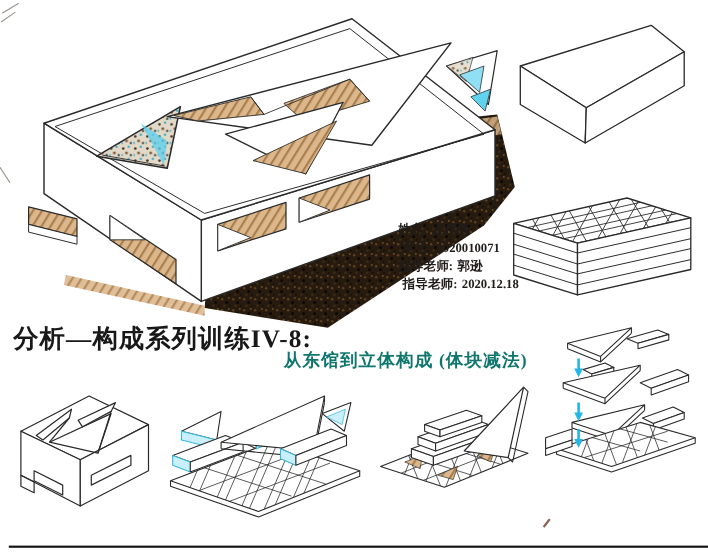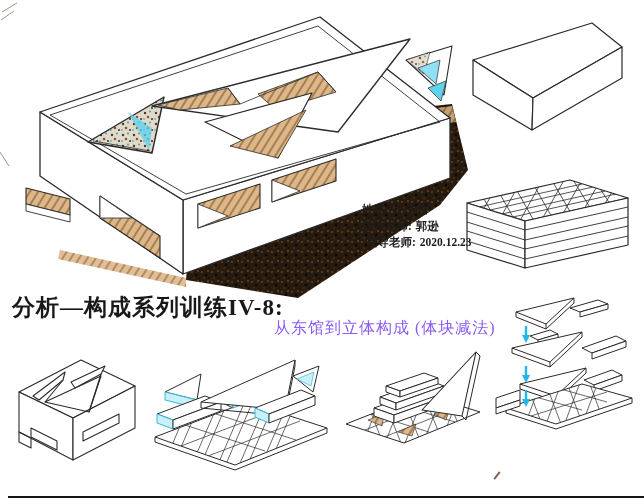--- a/index.html
+++ b/index.html
@@ -6,22 +6,22 @@
   .canvas{
     position:relative;width:644px;height:504px;background:#ffffff;
     overflow:hidden;font-family:"Liberation Serif","DejaVu Serif",serif;
   }
   .fig{position:absolute;}
   .page-title{
     position:absolute;left:12px;top:292px;font-size:23px;font-weight:600;
     color:#181818;letter-spacing:1px;white-space:nowrap;
   }
   .page-subtitle{
-    position:absolute;left:274px;top:318px;font-size:16px;font-weight:400;
-    color:#8b5cf6;letter-spacing:1px;white-space:nowrap;
+    position:absolute;left:258px;top:318px;font-size:16px;font-weight:700;
+    color:#0f766e;letter-spacing:1px;white-space:nowrap;
   }
   .info-block{
     position:absolute;left:362px;top:201px;font-size:11.5px;font-weight:600;
     color:#201c1a;line-height:16.5px;white-space:nowrap;
   }
   .info-row span{margin-right:4px;text-align:right;}
   .info-row.indent{padding-left:4px;}
   .scan-border-bottom{
     position:absolute;left:8px;top:496px;width:636px;height:2px;background:#141414;
   }
@@ -329,25 +329,28 @@
         <polygon points="36,83 44,83 40,91" stroke="none"></polygon>
       <line x1="40" y1="98" x2="40" y2="108"></line>
         <polygon points="36,107 44,107 40,115" stroke="none"></polygon>
     </g>
   </svg>
 
   <div class="info-block">
     <div class="info-row">
       <span>姓名:</span><span>王佳筏</span>
     </div>
+    <div class="info-row indent">
+      <span>学号:</span><span>2020010071</span>
+    </div>
     <div class="info-row">
       <span>指导老师:</span><span>郭逊</span>
     </div>
     <div class="info-row indent">
-      <span>指导老师:</span><span>2020.12.23</span>
+      <span>指导老师:</span><span>2020.12.18</span>
     </div>
   </div>
 
   <div class="page-title">分析—构成系列训练IV-8:</div>
   <div class="page-subtitle">从东馆到立体构成 (体块减法)</div>
 
   <div class="scan-border-bottom"></div>
   <div class="stray-mark"></div>
 </div>
 

